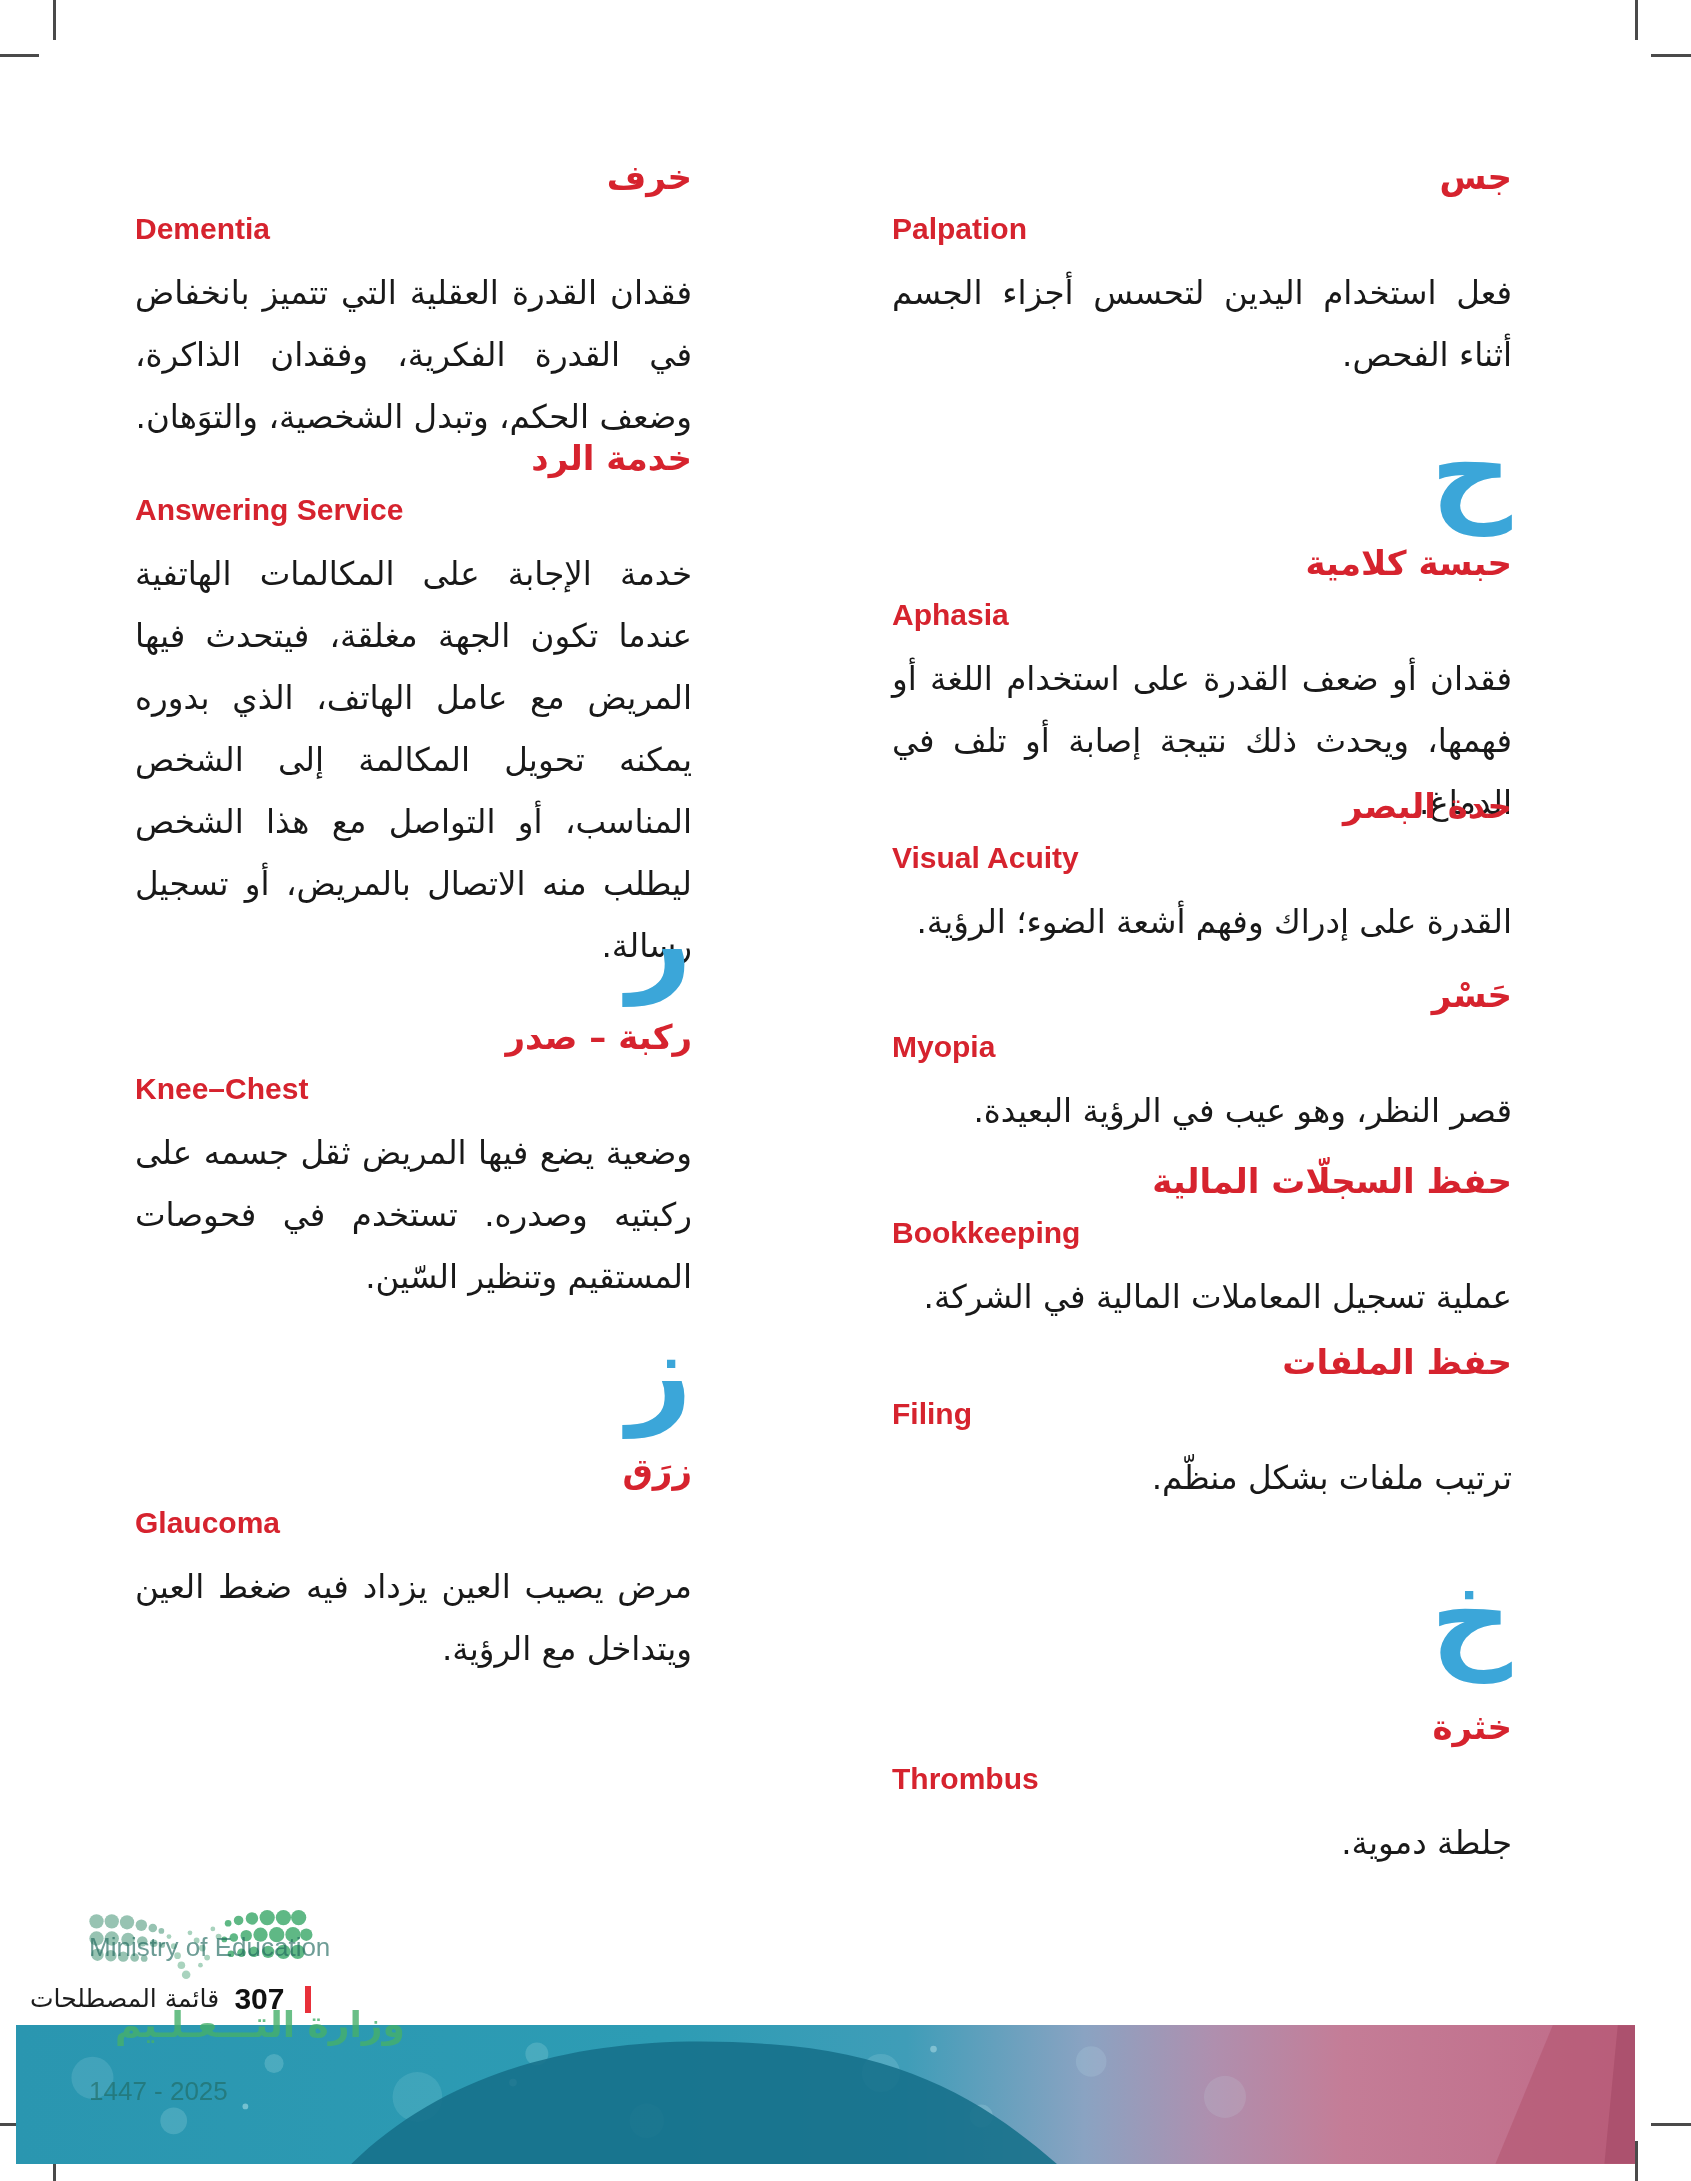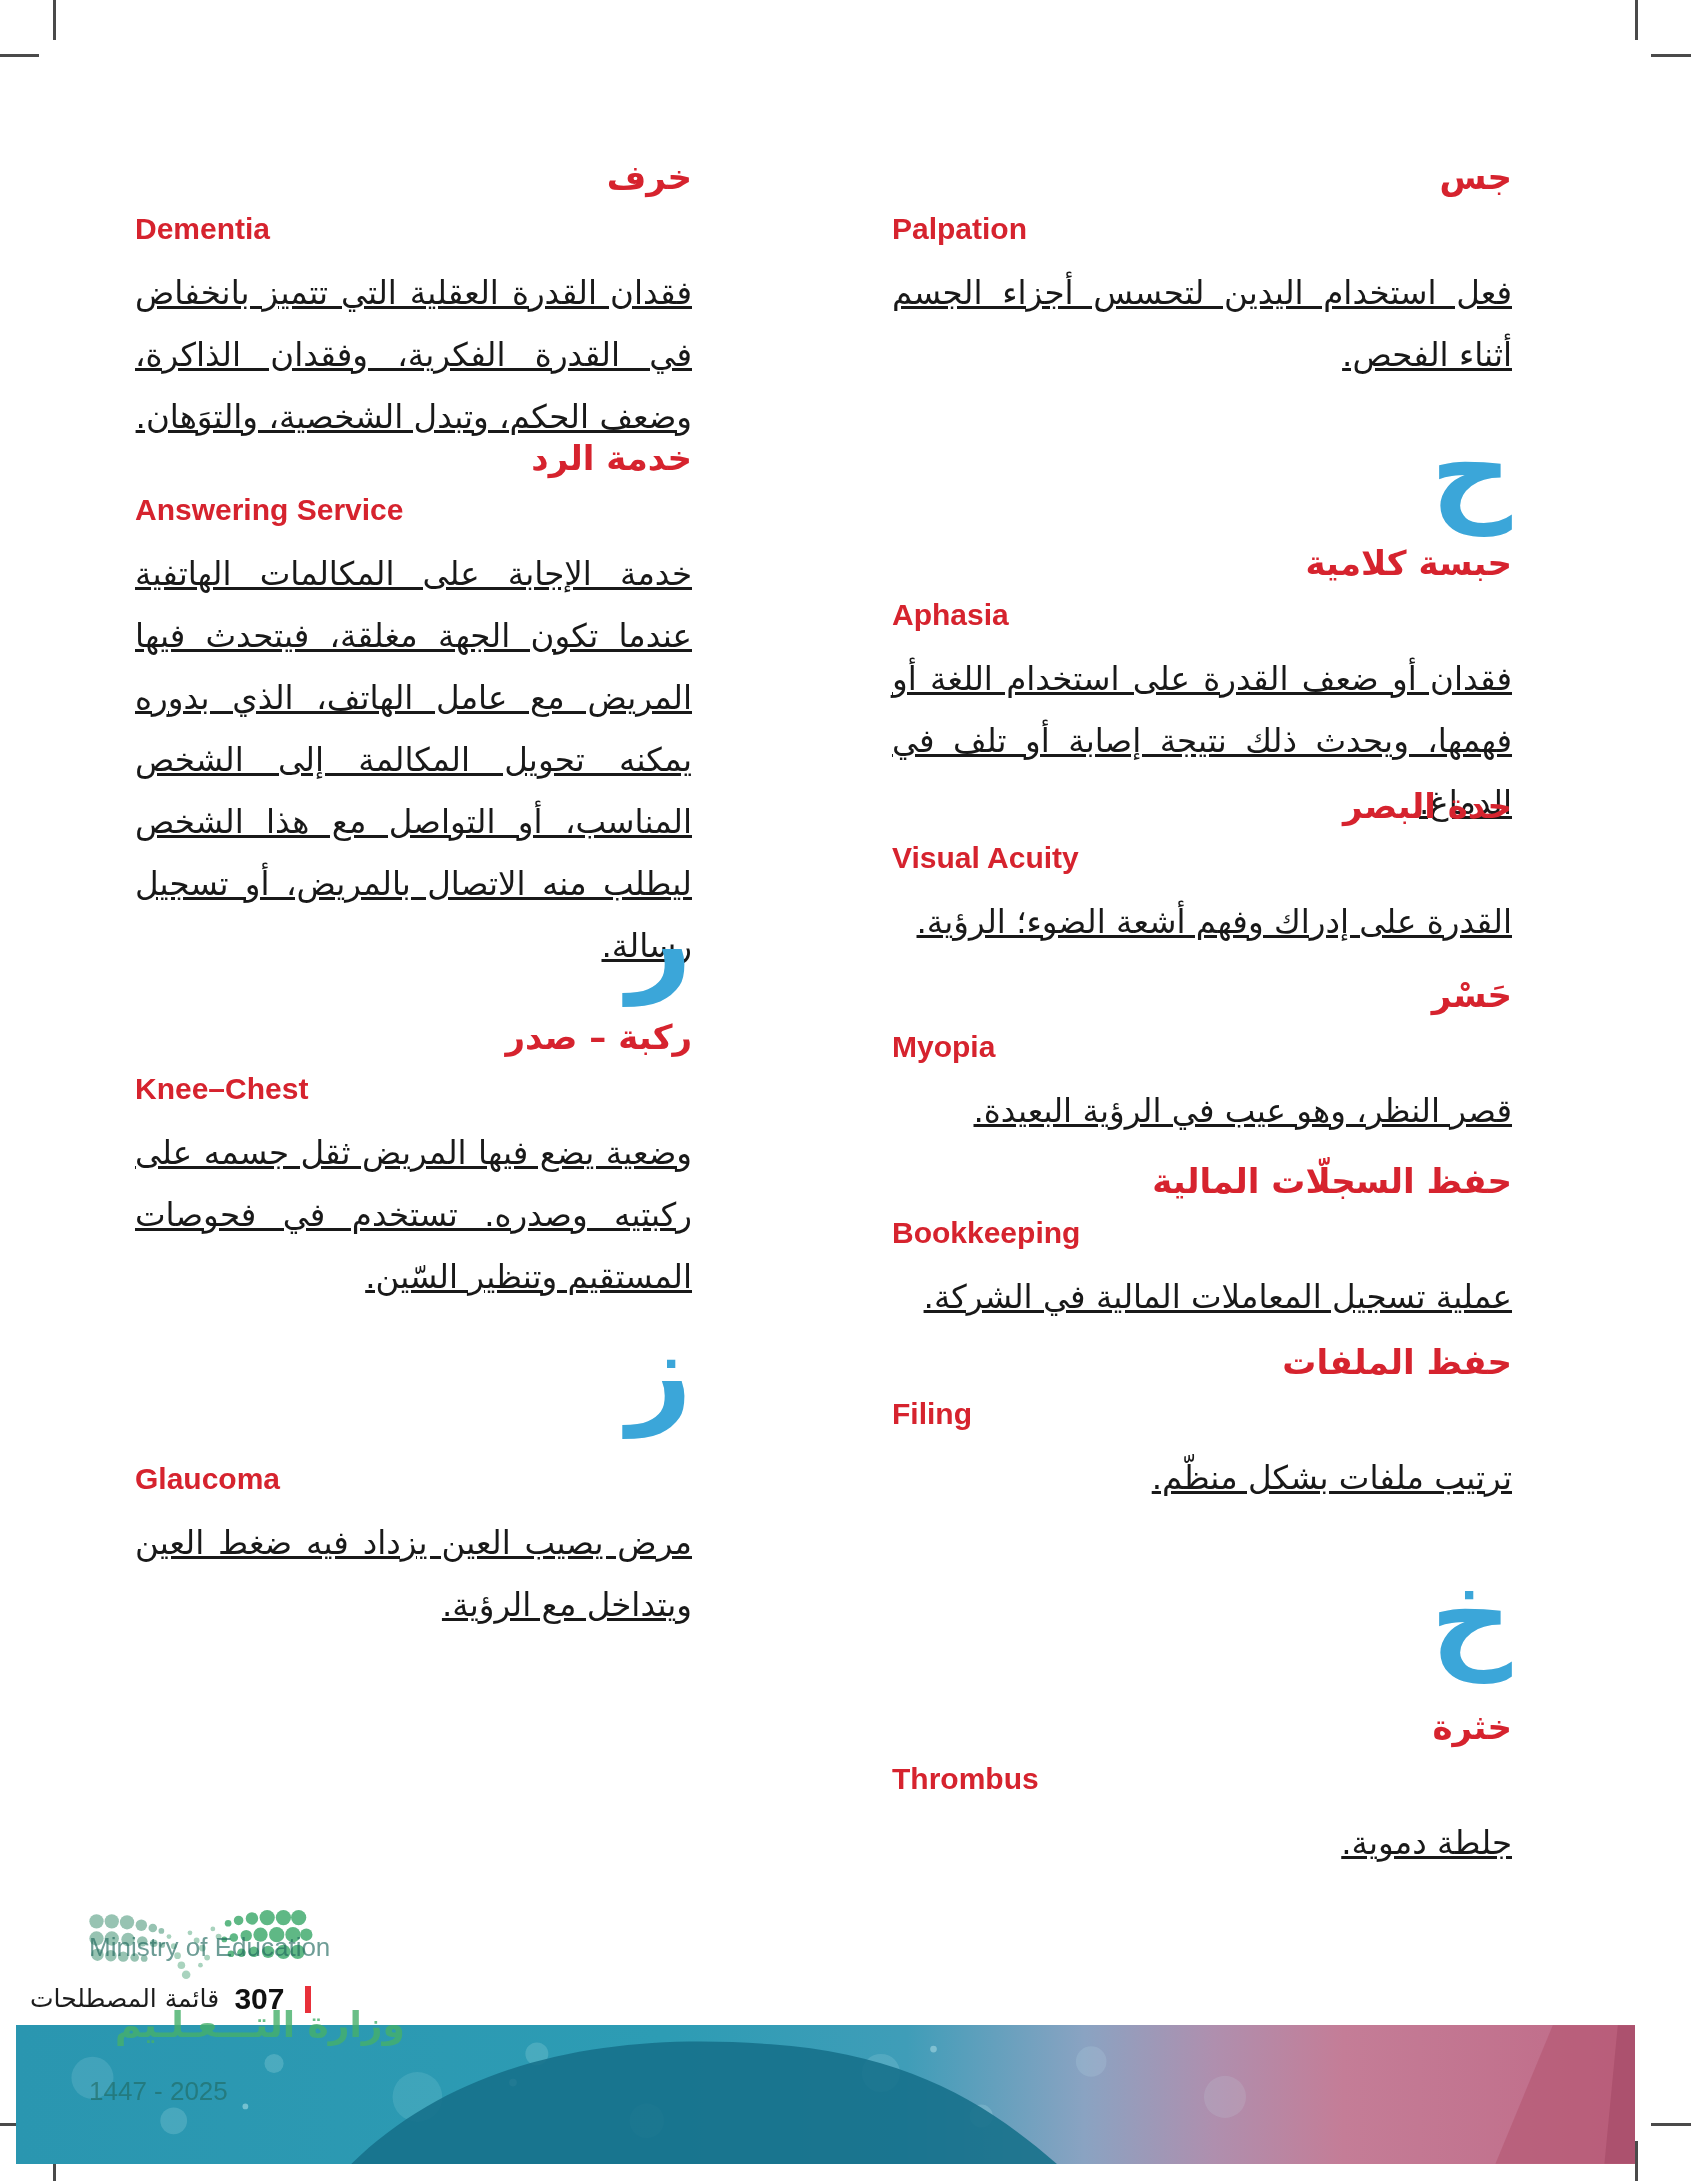--- a/index.html
+++ b/index.html
@@ -21,21 +21,21 @@
     text-align:right;
   }
   .en{
     margin:11.5px 0 0 0;color:#d6232e;
     font:700 30px/36px "Liberation Sans",sans-serif;
     text-align:left;
   }
   .def{
     margin:15.3px 0 0 0;color:#191919;
     font:400 32.5px/62px "DejaVu Sans",sans-serif;
-    text-align:justify;text-align-last:right;text-decoration:underline;
+    text-align:justify;text-align-last:right;
   }
   .big-letter{
     position:absolute;width:100%;right:0;margin:0;
     color:#3ba6d9;
     font:700 113px/122px "DejaVu Sans",sans-serif;
     text-align:right;
   }
   
   .mark{position:absolute;background:#4a4a4a;}
   
@@ -158,20 +158,21 @@
 
     <article class="entry" style="top:1015px">
       <h3 class="ar">ركبة – صدر</h3>
       <h4 class="en">Knee–Chest</h4>
       <p class="def">وضعية يضع فيها المريض ثقل جسمه على ركبتيه وصدره. تستخدم في فحوصات المستقيم وتنظير السّين.</p>
     </article>
 
     <div class="big-letter" style="top:1311px">ز</div>
 
     <article class="entry" style="top:1449px">
+      <h3 class="ar">زرَق</h3>
       <h4 class="en">Glaucoma</h4>
       <p class="def">مرض يصيب العين يزداد فيه ضغط العين ويتداخل مع الرؤية.</p>
     </article>
 
   </section>
 
   <svg id="moe-logo" width="229" height="82" viewBox="0 0 240 86">
 
     <g fill="#97c3b2">
       <circle cx="12" cy="14" r="7.5"></circle>

